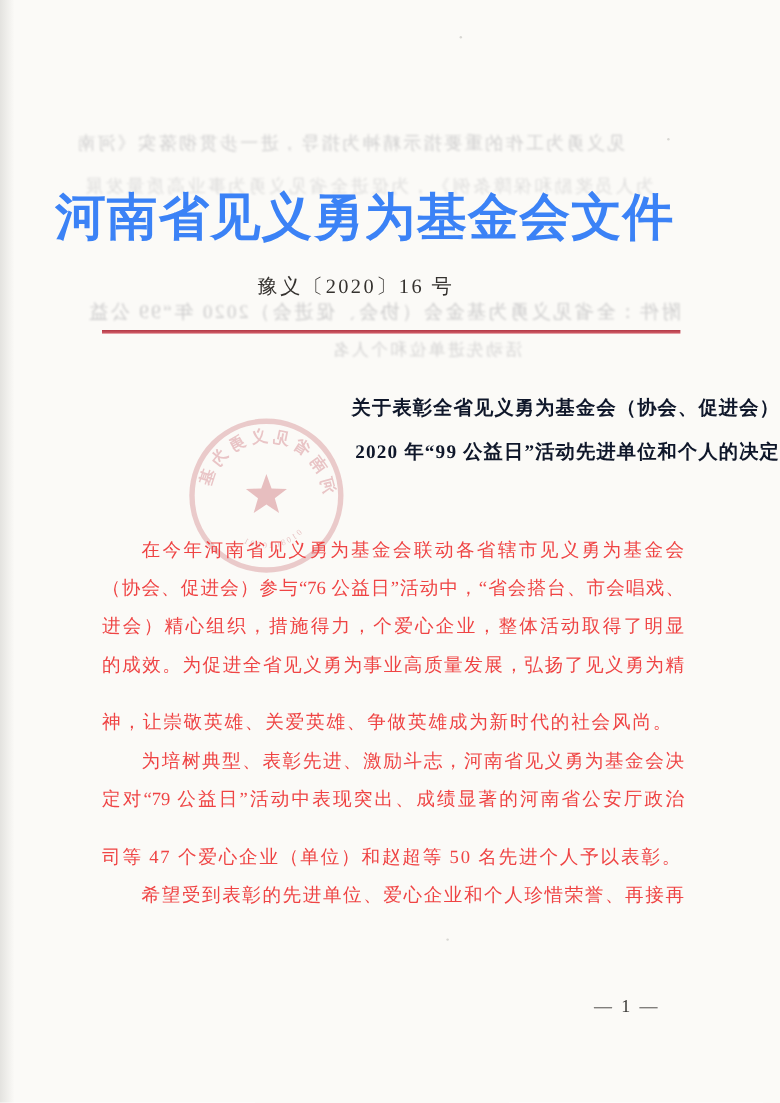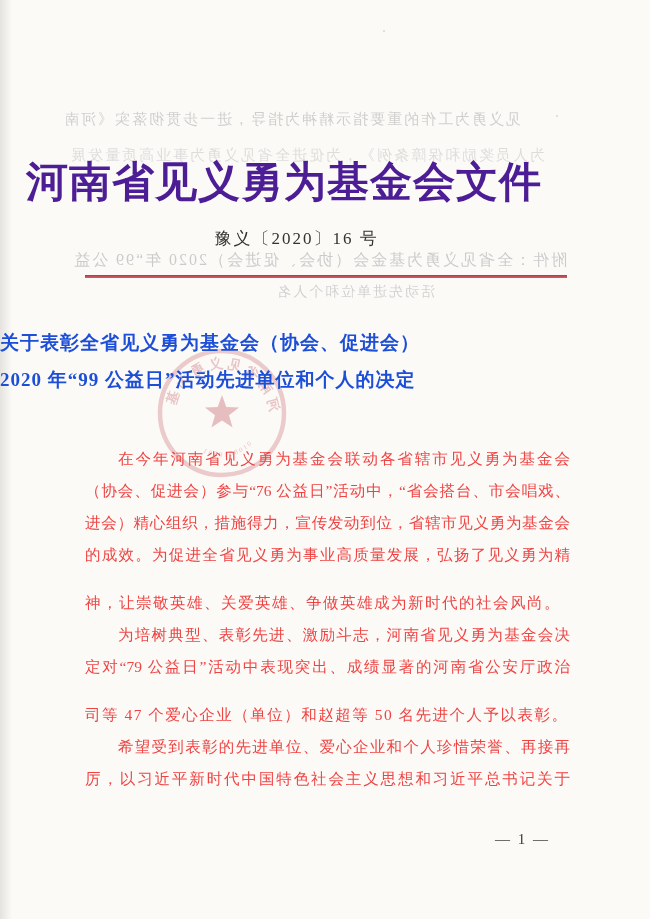--- a/index.html
+++ b/index.html
@@ -37,38 +37,39 @@
     transform:scaleX(-1);
     filter:blur(0.5px);
     opacity:0.85;
   }
   
   .org-title{
     position:absolute;left:0;top:156px;width:568px;
     text-align:center;
     font-size:42px;font-weight:bold;
     letter-spacing:1px;
-    color:#4c1d95;
+    color:#3b82f6;
     line-height:52px;
+    padding-left:20px;
   }
   .doc-number{
     position:absolute;left:0;top:227px;width:593px;
     text-align:center;
     font-size:17px;color:#35322f;
     letter-spacing:2px;
   }
   .red-rule{
     position:absolute;left:85px;top:275px;width:482px;height:3px;
     background:linear-gradient(180deg,#b23845,#d4606b);
   }
   
   .doc-title{
     position:absolute;left:0;width:650px;
-    text-align:left;
-    font-size:19px;font-weight:bold;color:#1d4ed8;
+    text-align:right;
+    font-size:16px;font-weight:bold;color:#0f172a;
     letter-spacing:1px;
   }
   .doc-title.l1{top:330px;}
   .doc-title.l2{top:367px;}
   
   .body-block{
     position:absolute;left:85px;top:443px;width:485px;
   }
   .body-line{
     height:32px;line-height:32px;
@@ -123,28 +124,27 @@
   <div class="doc-number">豫义〔2020〕16 号</div>
 
   <div class="red-rule"></div>
 
   <div class="doc-title l1">关于表彰全省见义勇为基金会（协会、促进会）</div>
   <div class="doc-title l2">2020 年“99 公益日”活动先进单位和个人的决定</div>
 
   <div class="body-block">
     <div class="body-line indent">在今年河南省见义勇为基金会联动各省辖市见义勇为基金会</div>
     <div class="body-line">（协会、促进会）参与“76 公益日”活动中，“省会搭台、市会唱戏、</div>
-    <div class="body-line">进会）精心组织，措施得力，宣传发动到位，省辖市见义勇为基金会</div>
+    <div class="body-line">进会）精心组织，措施得力，个爱心企业，整体活动取得了明显</div>
     <div class="body-line">的成效。为促进全省见义勇为事业高质量发展，弘扬了见义勇为精</div>
     <div class="body-line end">神，让崇敬英雄、关爱英雄、争做英雄成为新时代的社会风尚。</div>
     <div class="body-line indent">为培树典型、表彰先进、激励斗志，河南省见义勇为基金会决</div>
     <div class="body-line">定对“79 公益日”活动中表现突出、成绩显著的河南省公安厅政治</div>
     <div class="body-line end">司等 47 个爱心企业（单位）和赵超等 50 名先进个人予以表彰。</div>
     <div class="body-line indent">希望受到表彰的先进单位、爱心企业和个人珍惜荣誉、再接再</div>
-    <div class="body-line">厉，以习近平新时代中国特色社会主义思想和习近平总书记关于</div>
   </div>
 
   <div class="page-number">— 1 —</div>
 
   <div class="speck" style="left:383px;top:30px;"></div>
   <div class="speck" style="left:556px;top:115px;"></div>
   <div class="speck" style="left:372px;top:782px;"></div>
 
 </div>
 

